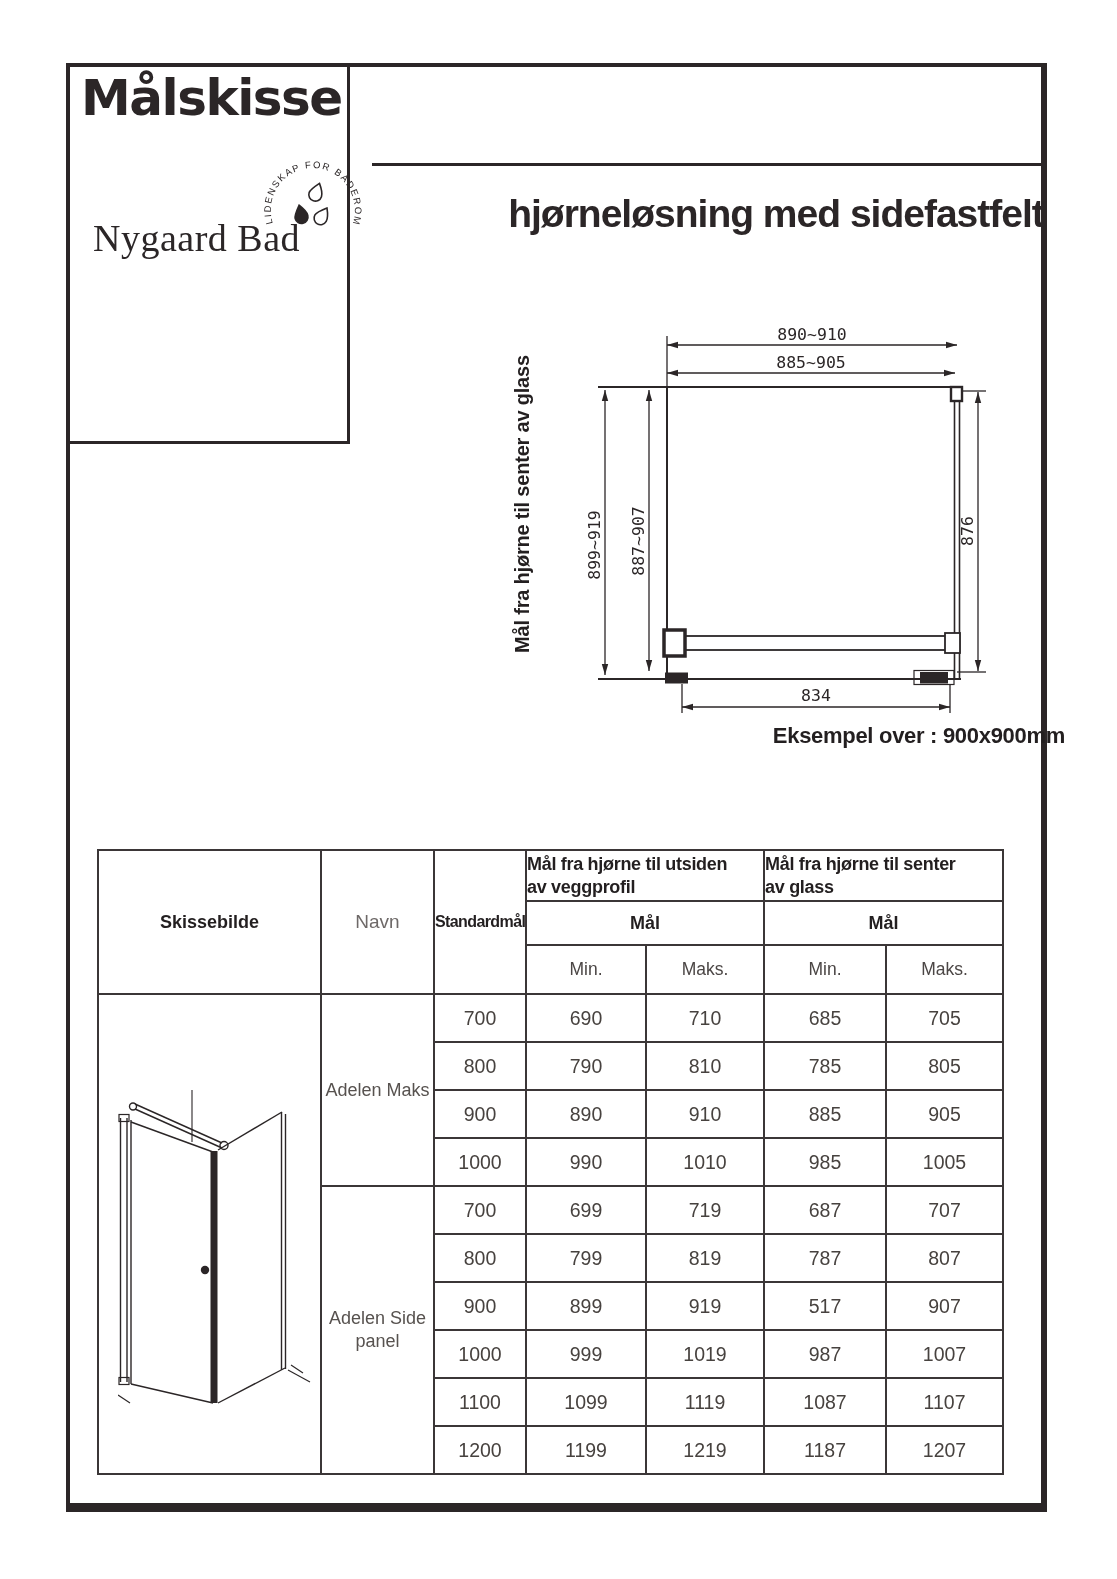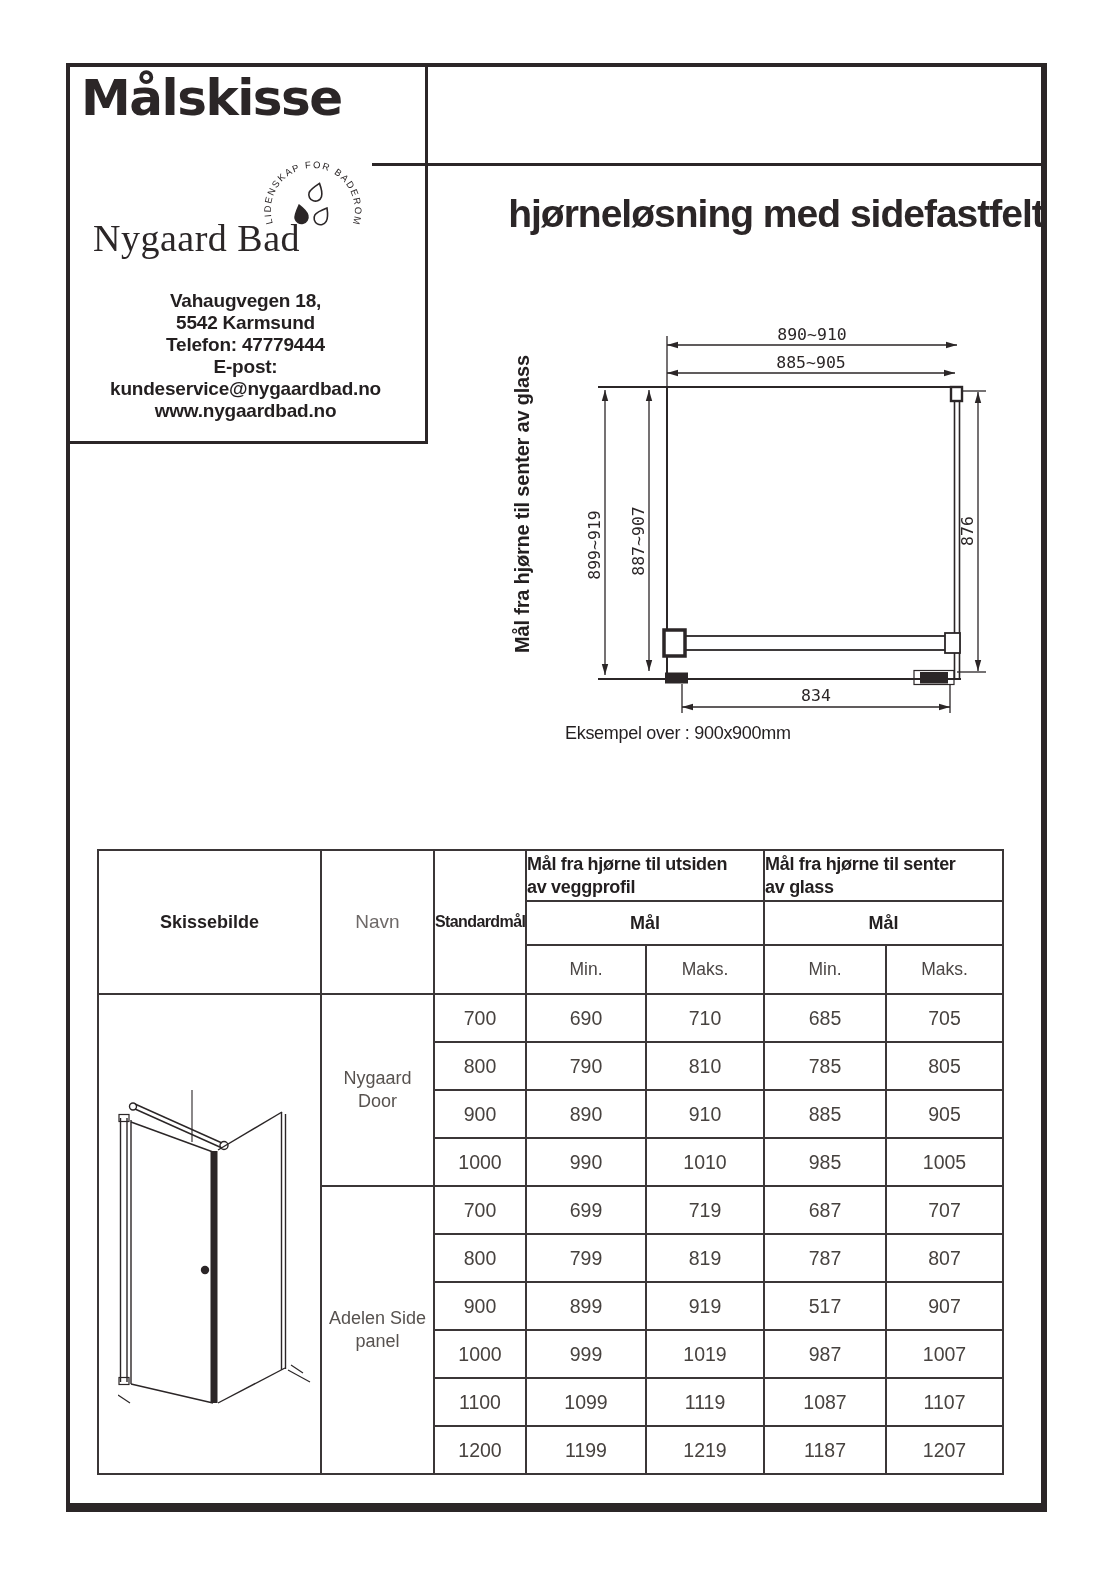--- a/index.html
+++ b/index.html
@@ -7,21 +7,21 @@
     position:relative;width:1117px;height:1579px;background:#fff;
     font-family:"Liberation Sans","DejaVu Sans",sans-serif;color:#2b2627;overflow:hidden;
   }
   
   .page-border{
     position:absolute;left:66px;top:63px;width:981px;height:1449px;
     border-style:solid;border-color:#2b2627;border-width:4px 6px 9px 4px;box-sizing:border-box;
   }
   
   .title-box{
-    position:absolute;left:66px;top:63px;width:362px;height:381px;
+    position:absolute;left:66px;top:63px;width:284px;height:381px;
     border-right:3px solid #2b2627;border-bottom:3px solid #2b2627;box-sizing:border-box;padding-left:36px;
   }
   .doc-title{
     position:absolute;left:15px;top:6px;margin:0;
     font-size:50px;font-weight:700;letter-spacing:-1.5px;color:#2b2627;
     font-family:"DejaVu Sans","Liberation Sans",sans-serif;
   }
   .brand-name{
     position:absolute;left:27px;top:153px;
     font-family:"Liberation Serif","DejaVu Serif",serif;
@@ -44,22 +44,22 @@
   .side-label{
     position:absolute;left:350px;top:492px;width:345px;height:24px;text-align:center;
     transform:rotate(-90deg);font-size:20px;font-weight:700;letter-spacing:-0.2px;color:#231f20;
   }
   .plan-svg{position:absolute;left:555px;top:320px;}
   .plan-svg text{
     font-family:"DejaVu Sans Mono","Liberation Mono",monospace;
     font-size:16.5px;fill:#2b2627;
   }
   .example-caption{
-    position:absolute;left:565px;top:723px;width:500px;text-align:left;
-    font-size:18px;font-weight:400;letter-spacing:-0.3px;color:#231f20;
+    position:absolute;left:565px;top:723px;width:500px;text-align:right;
+    font-size:22px;font-weight:700;letter-spacing:-0.3px;color:#231f20;
   }
   
   .spec-table{
     position:absolute;left:97px;top:849px;width:905px;border-collapse:collapse;table-layout:fixed;
   }
   .spec-table th,.spec-table td{
     border:2px solid #3b3637;padding:0;background:#fff;overflow:hidden;
   }
   .r-group th{height:49px;}
   .r-mal th{height:42px;}
@@ -101,28 +101,20 @@
 
       <g stroke="#2b2627" stroke-width="1.6">
         <path d="M58,30 C62,35 64,39 64,42 A6.5,6.5 0 1 1 51,42 C51,39 54,35 58,30 Z" fill="none" transform="rotate(18 58 38)"></path>
         <path d="M42,52 C46,57 48,61 48,64 A6.5,6.5 0 1 1 35,64 C35,61 38,57 42,52 Z" fill="#2b2627" transform="rotate(-14 42 60)"></path>
         <path d="M64,54 C68,59 70,63 70,66 A6.5,6.5 0 1 1 57,66 C57,63 60,59 64,54 Z" fill="none" transform="rotate(30 64 62)"></path>
       </g>
     </svg>
 
     <div class="brand-name">Nygaard Bad</div>
 
-    <div class="address">
-      <div>Vahaugvegen 18,</div>
-      <div>5542 Karmsund</div>
-      <div>Telefon: 47779444</div>
-      <div>E-post:</div>
-      <div>kundeservice@nygaardbad.no</div>
-      <div>www.nygaardbad.no</div>
-    </div>
   </div>
 
   <div class="divider-line"></div>
 
   <h2 class="main-heading">hjørneløsning med sidefastfelt</h2>
 
 
   <div class="side-label">Mål fra hjørne til senter av glass</div>
 
   <svg class="plan-svg" width="460" height="403" viewBox="555 320 460 403">
@@ -214,21 +206,21 @@
       <tr class="r-minmaks">
         <th class="c-mm">Min.</th>
         <th class="c-mm">Maks.</th>
         <th class="c-mm">Min.</th>
         <th class="c-mm">Maks.</th>
       </tr>
     </thead>
     <tbody>
         <tr>
           <td rowspan="10" class="sketch-cell"></td>
-          <td rowspan="4" class="navn-cell">Nygaard Door</td>
+          <td rowspan="4" class="navn-cell">Adelen Maks</td>
           <td>700</td>
           <td>690</td>
           <td>710</td>
           <td>685</td>
           <td>705</td>
         </tr>
         <tr>
           <td>800</td>
           <td>790</td>
           <td>810</td>

